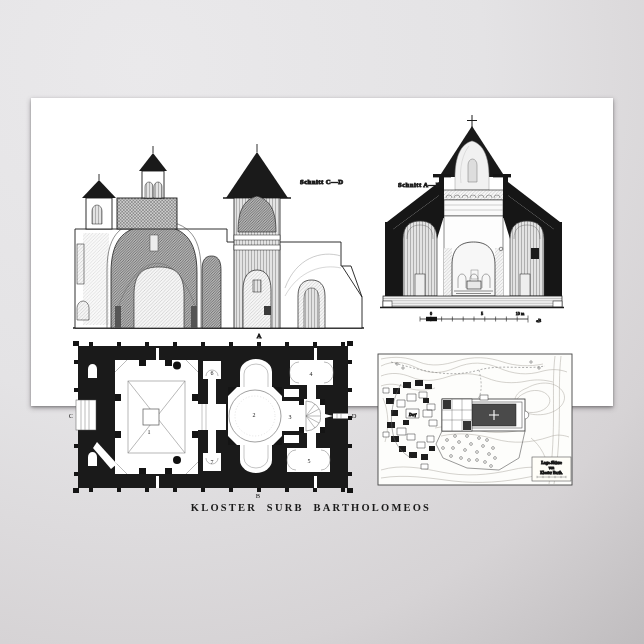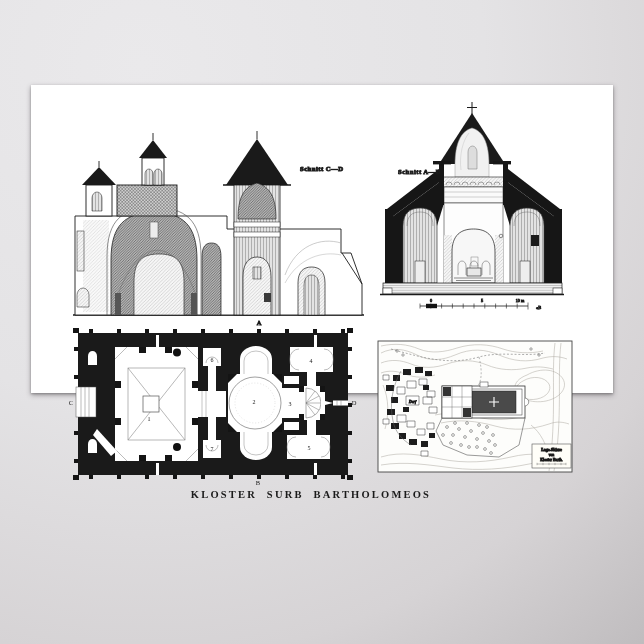--- a/index.html
+++ b/index.html
@@ -2,21 +2,21 @@
 <html><head>
 <meta charset="utf-8">
 <style>
   html,body{margin:0;padding:0;}
   body{
     width:644px;height:644px;overflow:hidden;
     background:radial-gradient(140% 140% at 22% 10%, #eae9eb 0%, #e4e3e5 38%, #d6d3d5 66%, #bcb9bb 88%, #b5b2b4 100%);
     font-family:"Liberation Serif", serif;
   }
   .poster{
-    position:absolute;left:31px;top:85px;width:582px;height:308px;
+    position:absolute;left:31px;top:98px;width:582px;height:308px;
     background:#ffffff;
     box-shadow:0 2px 5px rgba(55,52,55,.45), 0 1px 2px rgba(55,52,55,.30);
   }
   svg text{fill:#1a1a1a;}
   .lbl{font-weight:600;}
 </style>
 </head>
 <body>
 
 <div class="scene">

